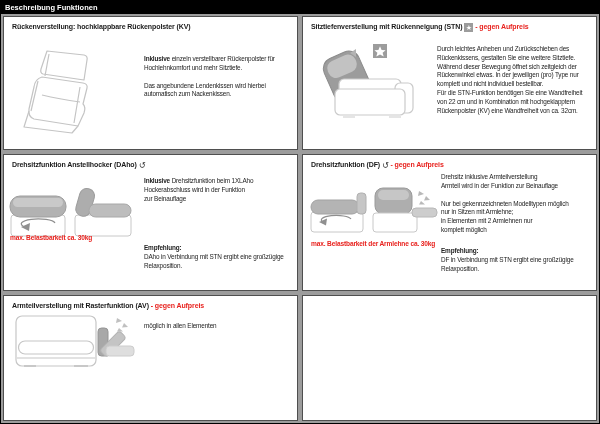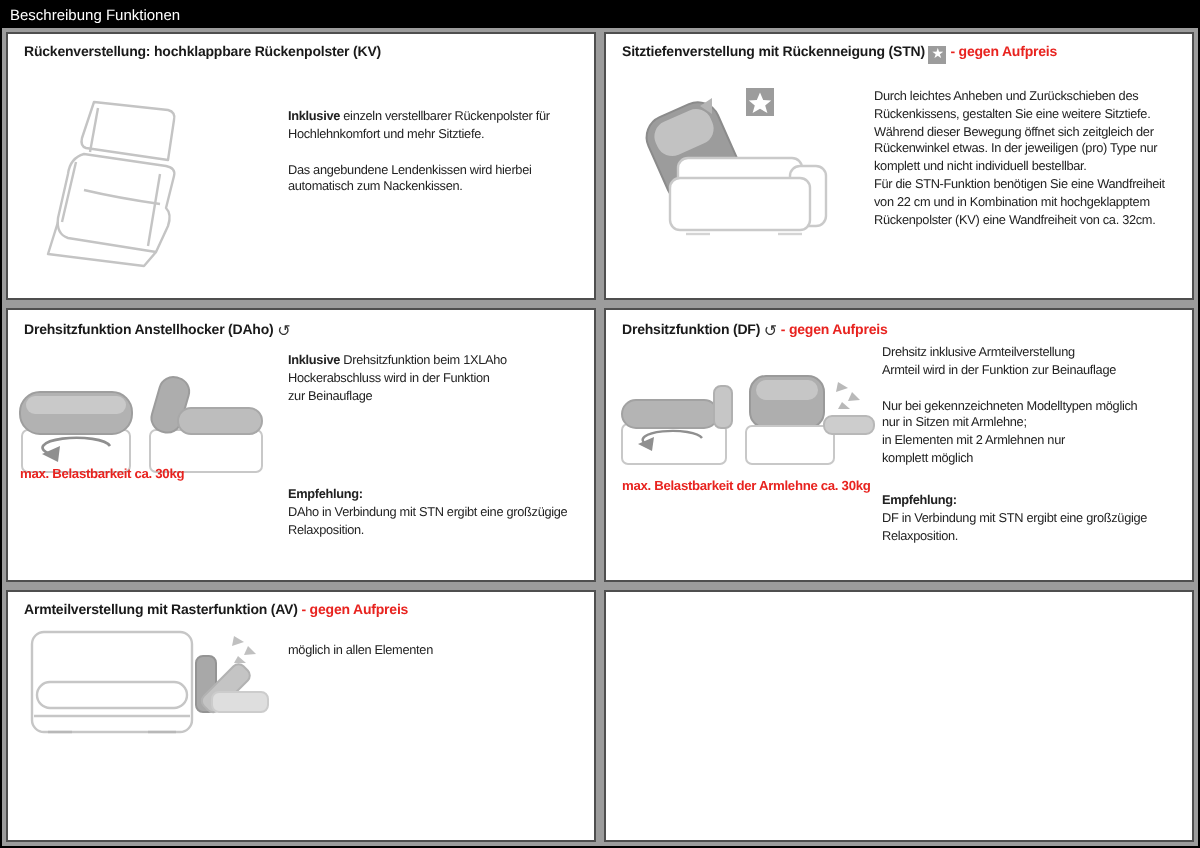--- a/index.html
+++ b/index.html
@@ -13,21 +13,21 @@
   html,body{width:600px;height:424px;}
   body{font-family:"Liberation Sans","DejaVu Sans",sans-serif;background:#fff;}
   .page{
     width:600px;height:424px;
     background:var(--gutter);
     border:1px solid #000;
     overflow:hidden;
   }
   .titlebar{
     height:13px;background:var(--bar);color:#fff;
-    font-size:7.5px;font-weight:normal;line-height:13px;
+    font-size:7.5px;font-weight:bold;line-height:13px;
     padding-left:4px;letter-spacing:0;
   }
   .grid{
     height:409px;
     display:grid;
     grid-template-columns:1fr 1fr;
     grid-template-rows:134px 137px 1fr;
     gap:4px;
     padding:2px;
   }

